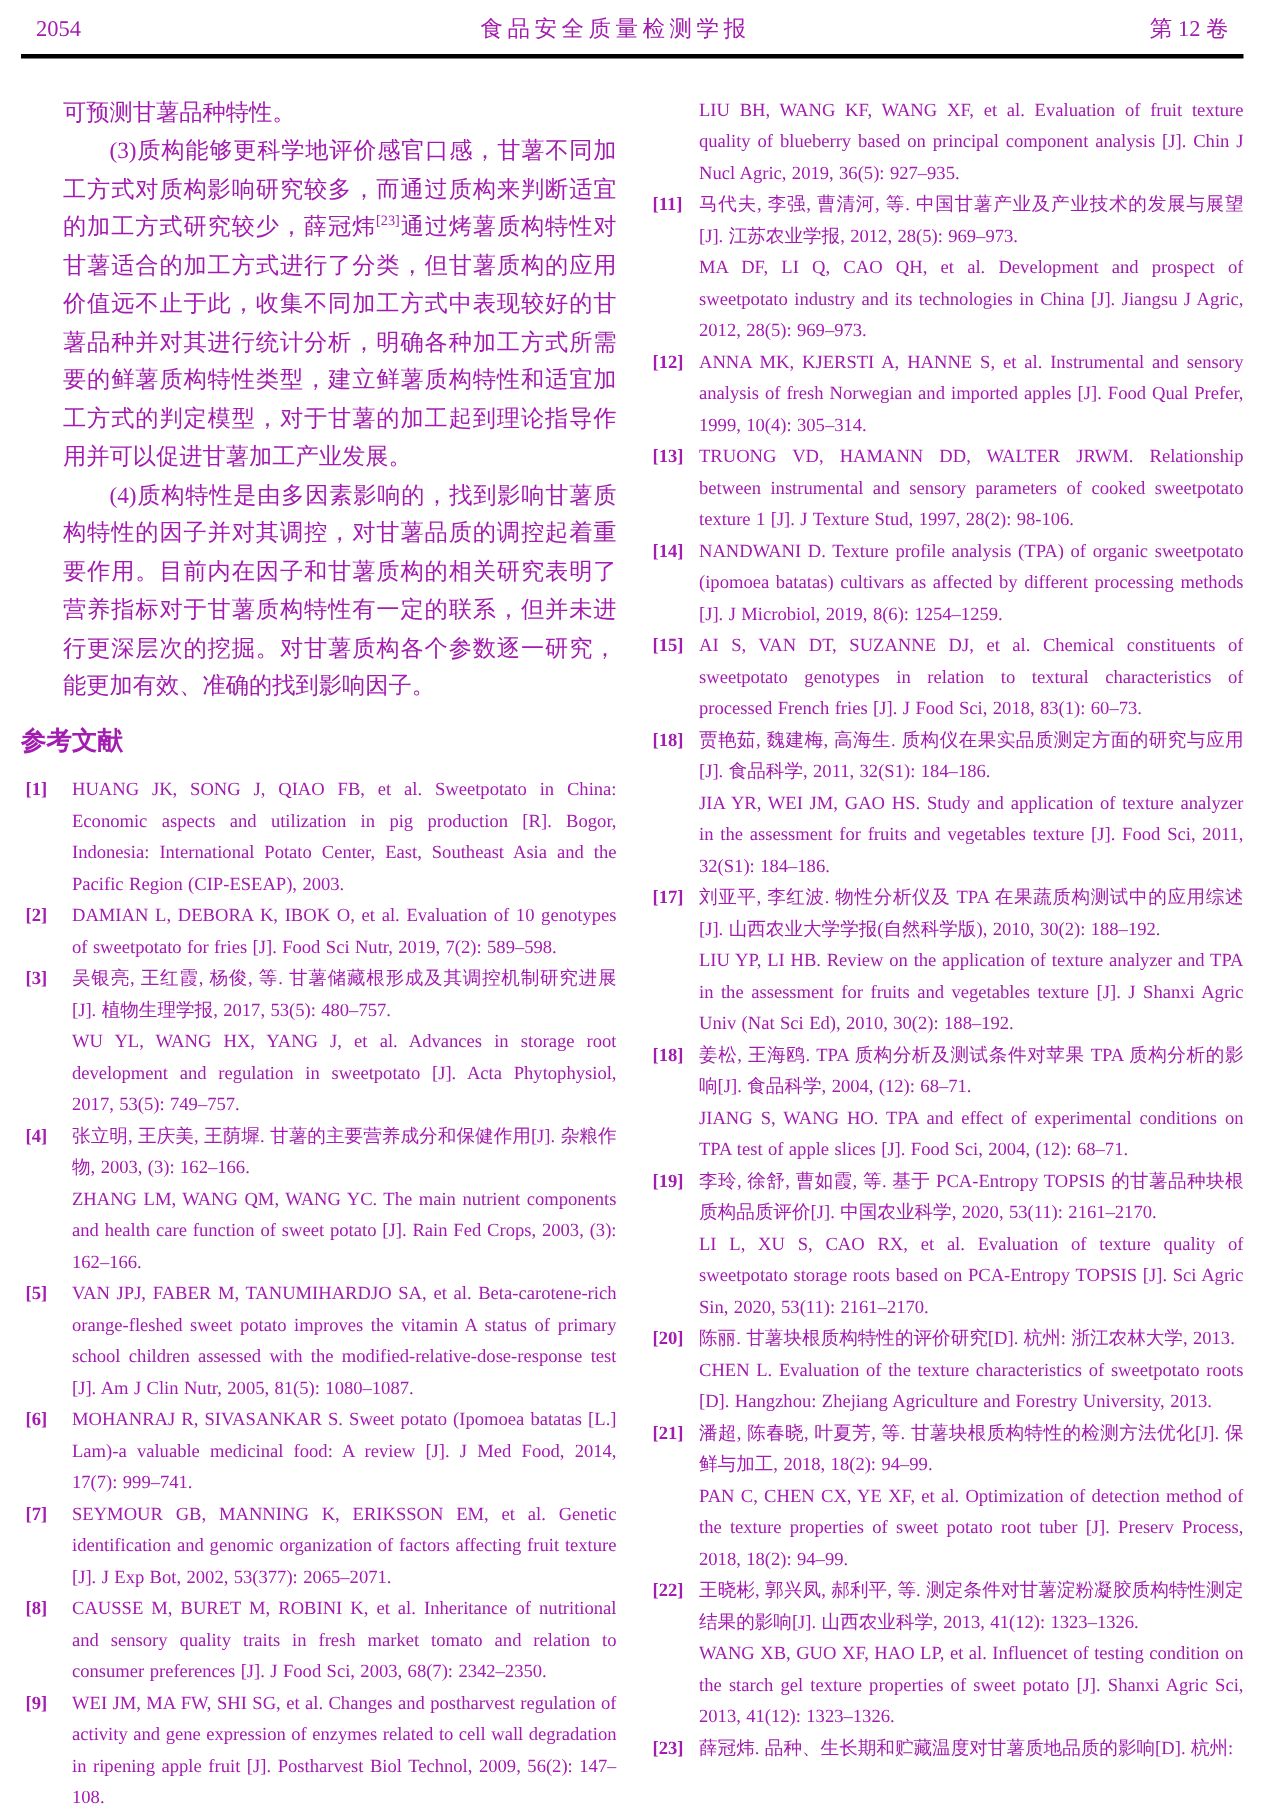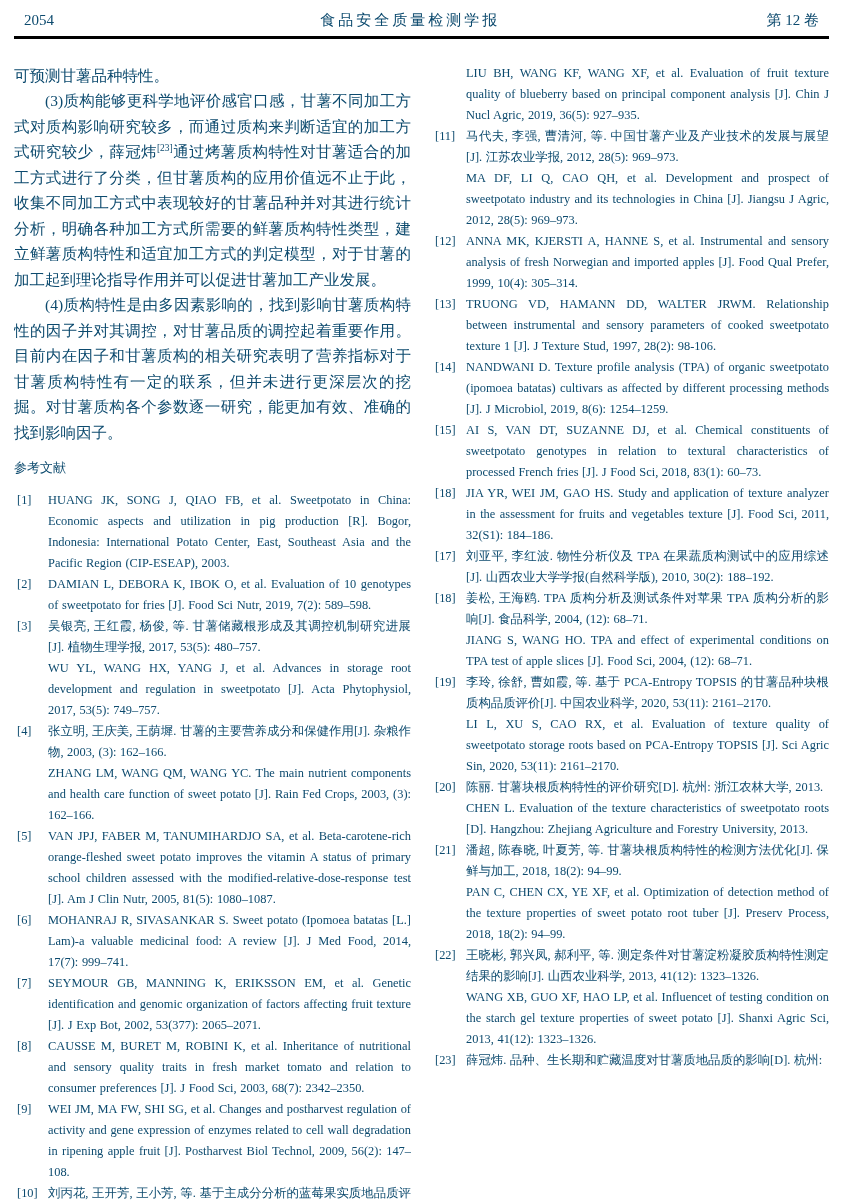--- a/index.html
+++ b/index.html
@@ -1,48 +1,48 @@
 <!DOCTYPE html>
 <html><head>
 <meta charset="utf-8">
 <style>
   * { margin:0; padding:0; box-sizing:border-box; }
   html,body { background:#ffffff; }
   .page {
     position:relative;
     width:843px; height:1204px;
     background:#ffffff;
-    color:#0c4a6e;
+    color:#a21caf;
     font-family:"Liberation Serif","DejaVu Serif",serif;
     padding:8px 14px 0 14px;
     overflow:hidden;
   }
   .page-header {
     display:flex; justify-content:space-between; align-items:baseline;
     font-size:15px; padding:2px 10px 4px 10px; line-height:20px;
   }
   .journal-title { letter-spacing:3px; }
   .header-rule { height:2.5px; background:#000; margin-top:2px; }
   .columns { display:flex; gap:21px; margin-top:24px; }
   .col { width:397px; overflow:hidden; }
   .body-para {
     font-size:15.5px; line-height:25.5px;
-    text-align:justify; text-align-last:left;
+    text-align:justify; text-align-last:left;margin-left:28px;
   }
   .body-para.indent { text-indent:2em; }
   .body-para sup { font-size:9.5px; line-height:0; }
   .refs-heading {
     font-family:"Liberation Sans","DejaVu Sans",sans-serif;
-    font-weight:normal; font-size:13px;
+    font-weight:bold; font-size:17px;
     margin:12px 0 12px 0; line-height:21px;
   }
   .ref { display:flex; }
   .ref-num {
     flex:0 0 34px; font-size:12.4px; line-height:21px;
-    padding-left:3px; white-space:nowrap;
+    padding-left:3px; white-space:nowrap;font-weight:bold;
   }
   .ref-body { flex:1; min-width:0; }
   .ref-part {
     font-size:12.4px; line-height:21px;
     text-align:justify; text-align-last:left;
     word-spacing:0.5px;
   }
 </style>
 </head>
 <body>
@@ -163,27 +163,29 @@
           </div>
           <div class="ref">
             <span class="ref-num">[15]</span>
             <div class="ref-body">
               <p class="ref-part">AI S, VAN DT, SUZANNE DJ, et al. Chemical constituents of sweetpotato genotypes in relation to textural characteristics of processed French fries [J]. J Food Sci, 2018, 83(1): 60–73.</p>
             </div>
           </div>
           <div class="ref">
             <span class="ref-num">[18]</span>
             <div class="ref-body">
+              <p class="ref-part">贾艳茹, 魏建梅, 高海生. 质构仪在果实品质测定方面的研究与应用[J]. 食品科学, 2011, 32(S1): 184–186.</p>
               <p class="ref-part">JIA YR, WEI JM, GAO HS. Study and application of texture analyzer in the assessment for fruits and vegetables texture [J]. Food Sci, 2011, 32(S1): 184–186.</p>
             </div>
           </div>
           <div class="ref">
             <span class="ref-num">[17]</span>
             <div class="ref-body">
               <p class="ref-part">刘亚平, 李红波. 物性分析仪及 TPA 在果蔬质构测试中的应用综述[J]. 山西农业大学学报(自然科学版), 2010, 30(2): 188–192.</p>
+              <p class="ref-part">LIU YP, LI HB. Review on the application of texture analyzer and TPA in the assessment for fruits and vegetables texture [J]. J Shanxi Agric Univ (Nat Sci Ed), 2010, 30(2): 188–192.</p>
             </div>
           </div>
           <div class="ref">
             <span class="ref-num">[18]</span>
             <div class="ref-body">
               <p class="ref-part">姜松, 王海鸥. TPA 质构分析及测试条件对苹果 TPA 质构分析的影响[J]. 食品科学, 2004, (12): 68–71.</p>
               <p class="ref-part">JIANG S, WANG HO. TPA and effect of experimental conditions on TPA test of apple slices [J]. Food Sci, 2004, (12): 68–71.</p>
             </div>
           </div>
           <div class="ref">

